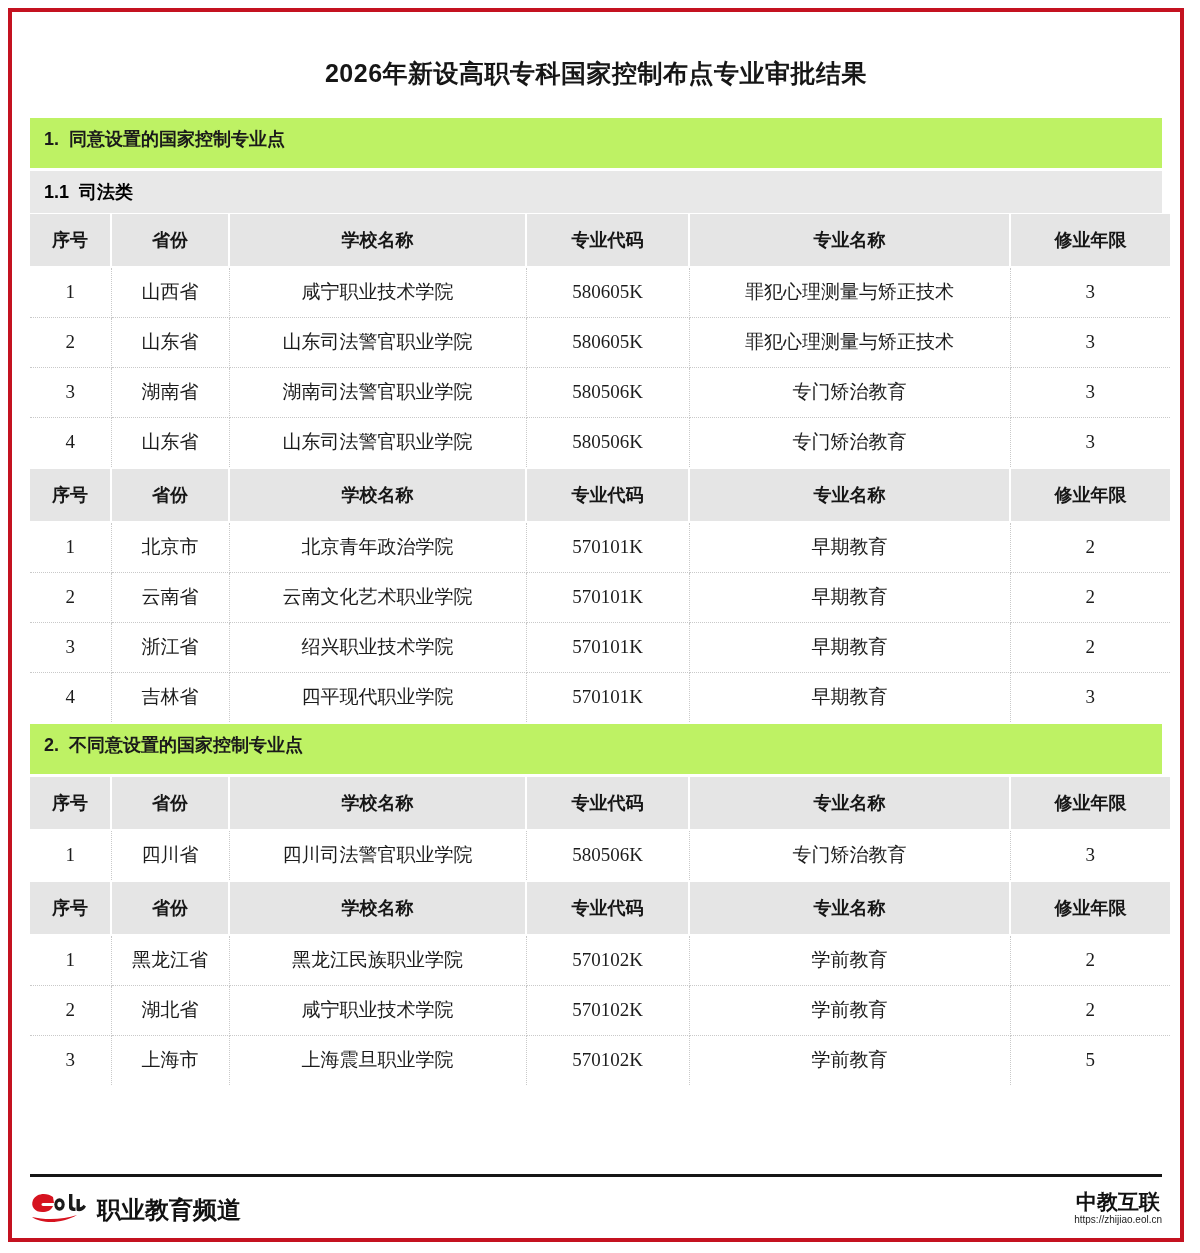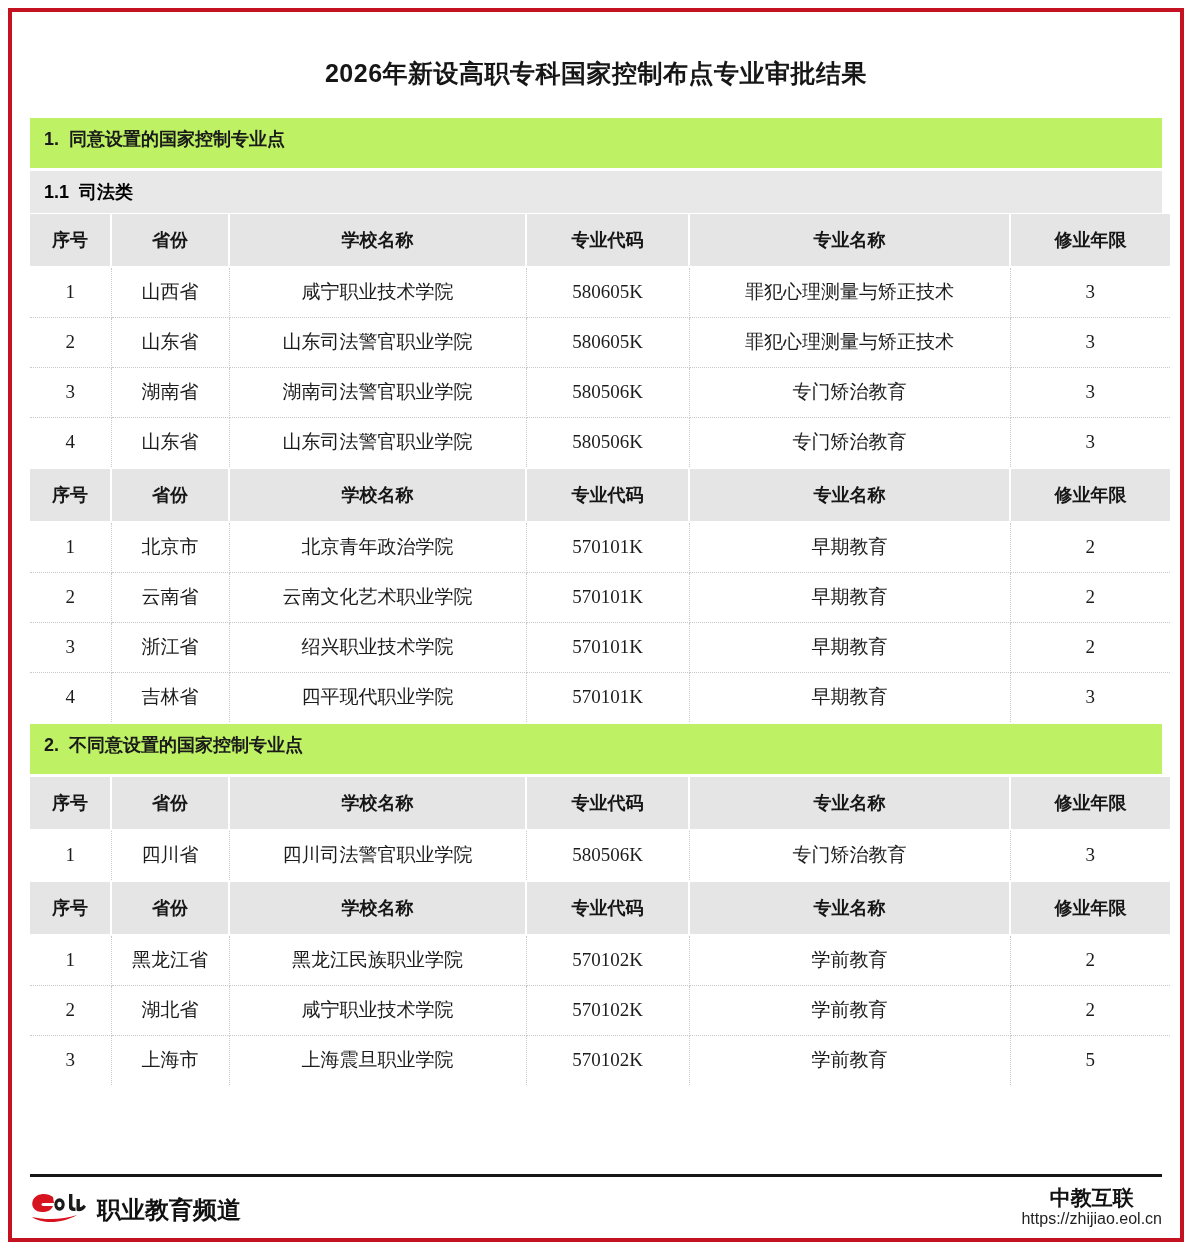--- a/index.html
+++ b/index.html
@@ -154,21 +154,21 @@
   }
   .site-name {
     font-family: "Liberation Sans", "DejaVu Sans", sans-serif;
     font-weight: bold;
     font-size: 21px;
     color: #111111;
     line-height: 1.05;
   }
   .site-url {
     font-family: "Liberation Sans", "DejaVu Sans", sans-serif;
-    font-size: 16px;
+    font-size: 10px;
     color: #222222;
     line-height: 1.3;
   }
 </style>
 </head>
 <body>
 
 <div class="page">
   <div class="page-inner">
 

